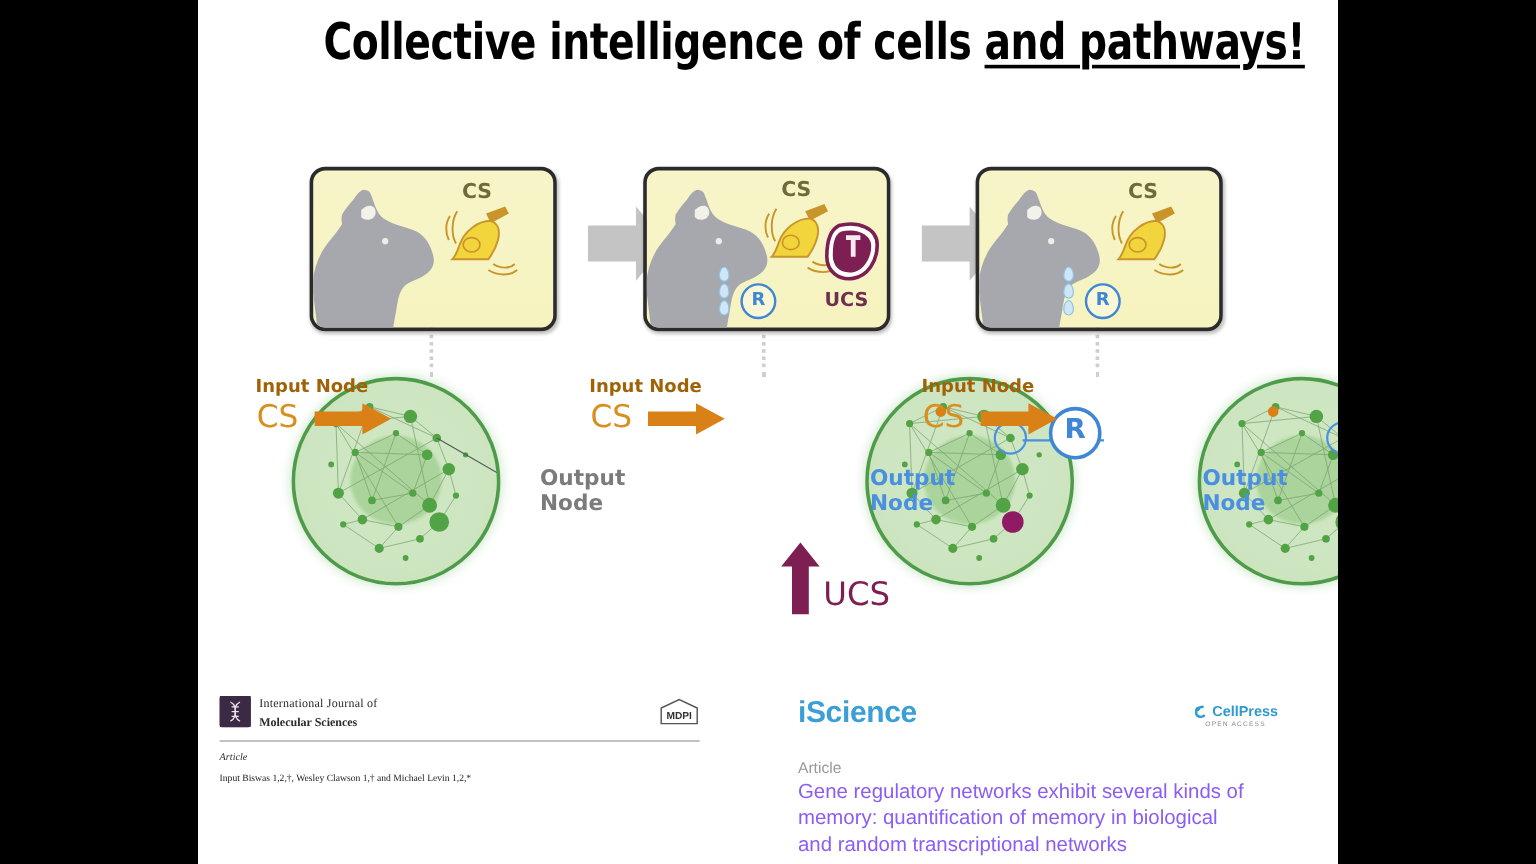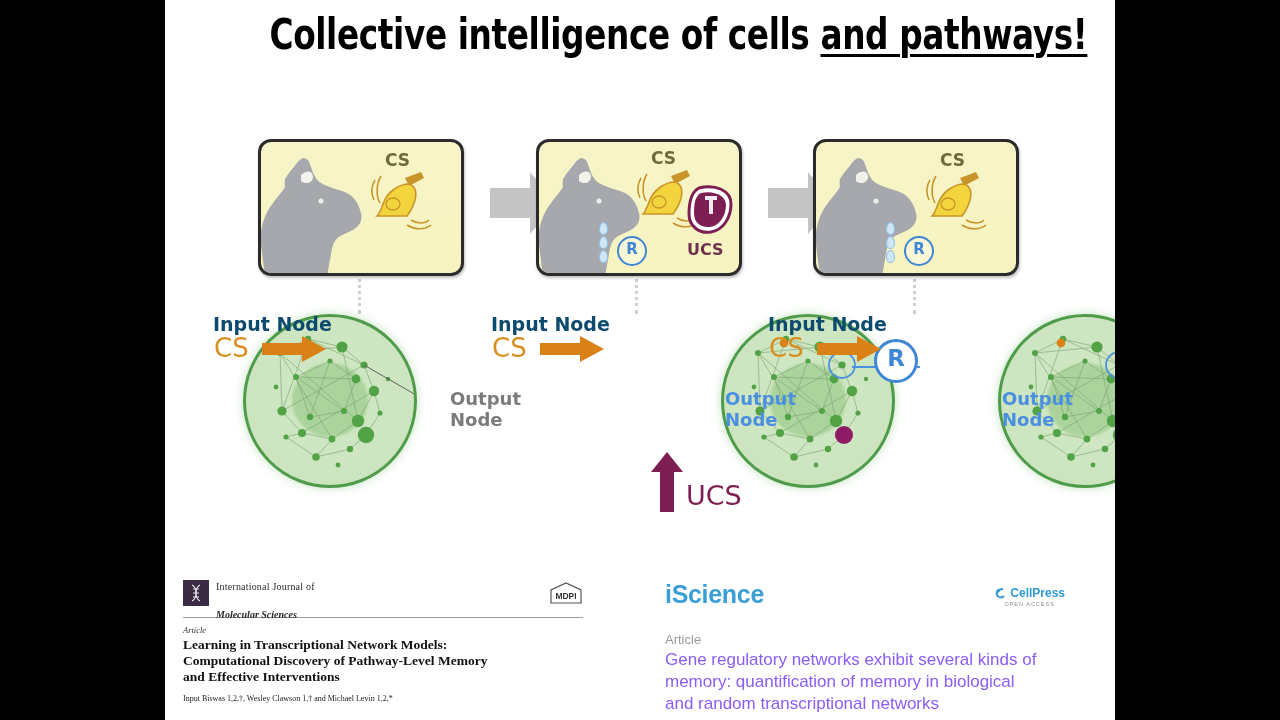--- a/index.html
+++ b/index.html
@@ -39,36 +39,36 @@
 
   
   .dotline{position:absolute;width:0;border-left:3px dotted #cfcfcf;}
 
   
   .cell{position:absolute;border-radius:50%;border:3px solid #4e9b4a;
     background:radial-gradient(circle at 50% 48%, #cfe7c2 0%, #cde5c0 62%, #c9e3ba 100%);
     box-shadow:0 0 10px rgba(120,190,110,.45);overflow:visible;}
   .nucleus{position:absolute;border-radius:50%;background:#a9d49a;filter:blur(1.2px);opacity:.95;}
   .net{position:absolute;left:0;top:0;}
-  .inlabel{position:absolute;font-family:"DejaVu Sans",sans-serif;font-weight:700;font-size:19px;color:#0c4a6e;white-space:nowrap;}
+  .inlabel{position:absolute;font-family:"DejaVu Sans",sans-serif;font-weight:700;font-size:15px;color:#a16207;white-space:nowrap;}
   .cslabel{position:absolute;font-family:"DejaVu Sans",sans-serif;font-weight:400;font-size:26px;color:#d98f20;}
   .outlabel{position:absolute;font-family:"DejaVu Sans",sans-serif;font-weight:700;font-size:18px;color:#7b7b7b;line-height:21px;white-space:pre-line;}
   .outlabel.blue{color:#4a8fe0;}
   .ucsbig{position:absolute;font-family:"DejaVu Sans",sans-serif;font-weight:400;font-size:27px;color:#7d1f52;}
   .rbig{position:absolute;width:38px;height:38px;border:3px solid #3f86d4;border-radius:50%;
     color:#3f86d4;font-weight:700;font-size:23px;line-height:33px;text-align:center;
     font-family:"DejaVu Sans",sans-serif;background:#fff;}
 
   
   .cit{position:absolute;}
   .mdpi-head{position:relative;height:34px;}
   .ijms-logo{position:absolute;left:0;top:0;width:26px;height:26px;background:#3a2a43;border-radius:2px;}
   .ijms-txt{position:absolute;left:33px;top:1px;font-family:"Liberation Serif",serif;color:#2b2b2b;}
   .ijms-txt .l1{font-size:10px;letter-spacing:.2px;}
-  .ijms-txt .l2{font-size:10px;font-style:italic;font-weight:700;margin-top:17px;}
+  .ijms-txt .l2{font-size:10px;font-weight:700;margin-top:5px;}
   .mdpi-badge{position:absolute;right:0;top:1px;width:34px;height:24px;}
   .rule{border-top:1.2px solid #9b9b9b;margin-top:3px;}
   .artkicker{font-family:"Liberation Serif",serif;font-size:8.5px;color:#333;margin-top:7px;font-style:italic;}
   .mdpi-title{font-family:"Liberation Serif",serif;font-weight:700;font-size:13.5px;line-height:16px;color:#111;margin-top:2px;white-space:pre-line;}
   .authors{font-family:"Liberation Serif",serif;font-size:8px;color:#222;margin-top:9px;}
 
   .isci-name{font-family:"Liberation Sans",sans-serif;font-weight:700;font-size:25px;color:#3a9fd6;letter-spacing:-.3px;}
   .cp{position:absolute;right:0;top:6px;text-align:center;}
   .cp-row{display:flex;align-items:center;gap:3px;}
   .cp-name{font-family:"Liberation Sans",sans-serif;font-weight:700;font-size:12px;color:#2f9ad0;}
@@ -343,23 +343,20 @@
         </div>
         <div class="mdpi-badge">
           <svg width="34" height="24" viewBox="0 0 34 24">
             <path d="M2 22 V9 L17 2 L32 9 V22 Z" fill="none" stroke="#555" stroke-width="1.2"></path>
             <text x="17" y="18" font-family="Liberation Sans, sans-serif" font-size="8.5" font-weight="700" fill="#333" text-anchor="middle">MDPI</text>
           </svg>
         </div>
       </div>
       <div class="rule"></div>
       <div class="artkicker">Article</div>
-      <div class="mdpi-title">Learning in Transcriptional Network Models:
-Computational Discovery of Pathway-Level Memory
-and Effective Interventions</div>
       <div class="authors">Input Biswas 1,2,†, Wesley Clawson 1,† and Michael Levin 1,2,*</div>
     </div>
 
     <div class="cit" style="left:500px;top:580px;width:400px;">
       <div style="position:relative;height:34px;">
         <div class="isci-name">iScience</div>
         <div class="cp">
           <div class="cp-row">
             <svg width="13" height="13" viewBox="0 0 13 13">
               <path d="M9 2 C4 2 2 5 3 8 C4 11 8 11 10 9" fill="none" stroke="#2f9ad0" stroke-width="2"></path>

